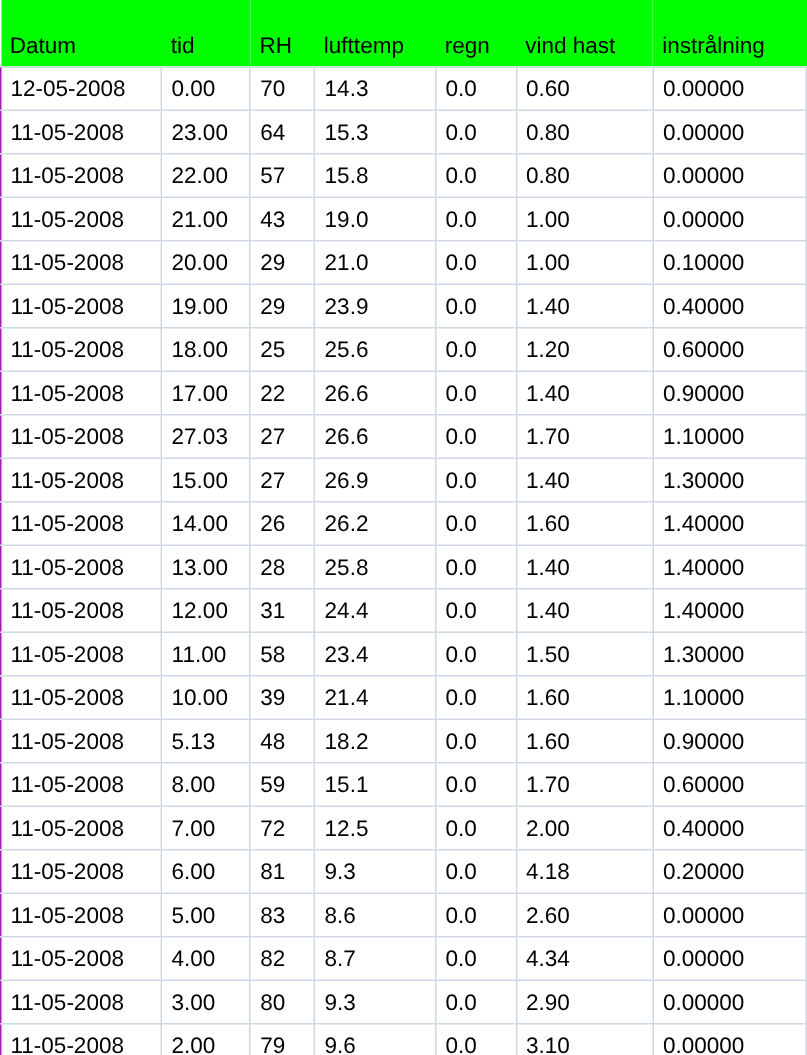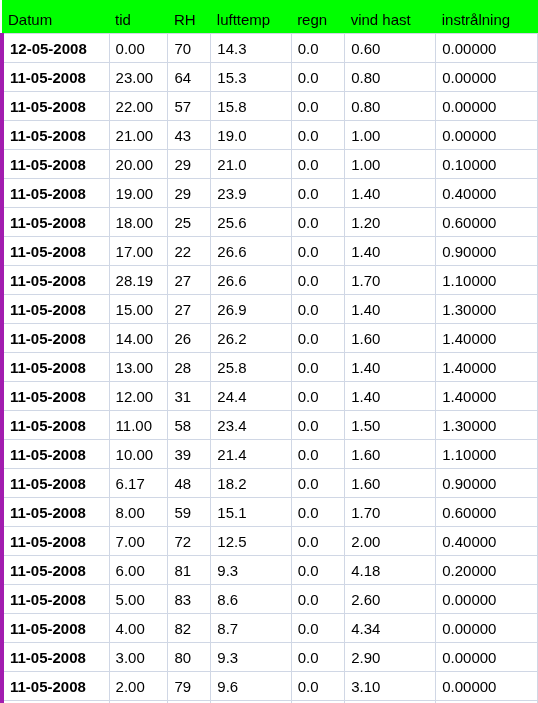--- a/index.html
+++ b/index.html
@@ -12,21 +12,21 @@
   }
   table{
     border-collapse:collapse;
     width:538px;
     table-layout:fixed;
   }
   th{
     background:#00ff00;
     font-weight:400;
     text-align:left;
-    padding:9px 6px 4px 6px;
+    padding:20px 6px 4px 6px;
     border-bottom:1px solid #d0d7e5;
     height:20px;
     white-space:nowrap;
   }
   td{
     border:1px solid #d0d7e5;
     padding:4px 6px;
     height:20px;
     white-space:nowrap;
     background:#fff;
@@ -34,21 +34,21 @@
   th.col-rh, td.col-rh{text-align:left;}
   
   col.c0{width:100px;}
   col.c1{width:55px;}
   col.c2{width:40px;}
   col.c3{width:75px;}
   col.c4{width:50px;}
   col.c5{width:85px;}
   col.c6{width:95px;}
   
-  tbody td:first-child{border-left:4px solid #a21caf;font-weight:bold;}
+  tbody td:first-child{border-left:1px solid #a21caf;}
   thead th{border-top:none;border-left:none;border-right:none;}
 </style>
 </head>
 <body>
 
 <table>
   <colgroup>
     <col class="c0">
       <col class="c1">
       <col class="c2">
@@ -136,21 +136,21 @@
         <td>11-05-2008</td>
         <td>17.00</td>
         <td class="col-rh">22</td>
         <td>26.6</td>
         <td>0.0</td>
         <td>1.40</td>
         <td>0.90000</td>
       </tr>
       <tr>
         <td>11-05-2008</td>
-        <td>28.19</td>
+        <td>27.03</td>
         <td class="col-rh">27</td>
         <td>26.6</td>
         <td>0.0</td>
         <td>1.70</td>
         <td>1.10000</td>
       </tr>
       <tr>
         <td>11-05-2008</td>
         <td>15.00</td>
         <td class="col-rh">27</td>
@@ -199,21 +199,21 @@
         <td>11-05-2008</td>
         <td>10.00</td>
         <td class="col-rh">39</td>
         <td>21.4</td>
         <td>0.0</td>
         <td>1.60</td>
         <td>1.10000</td>
       </tr>
       <tr>
         <td>11-05-2008</td>
-        <td>6.17</td>
+        <td>5.13</td>
         <td class="col-rh">48</td>
         <td>18.2</td>
         <td>0.0</td>
         <td>1.60</td>
         <td>0.90000</td>
       </tr>
       <tr>
         <td>11-05-2008</td>
         <td>8.00</td>
         <td class="col-rh">59</td>

